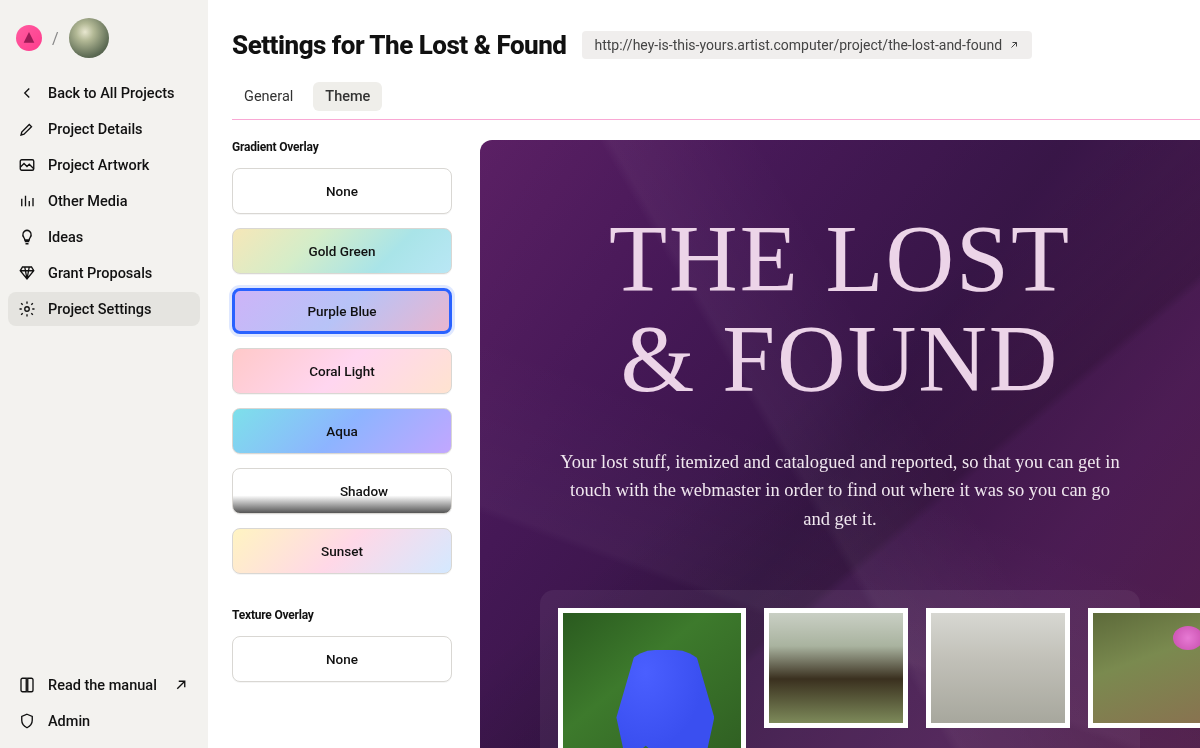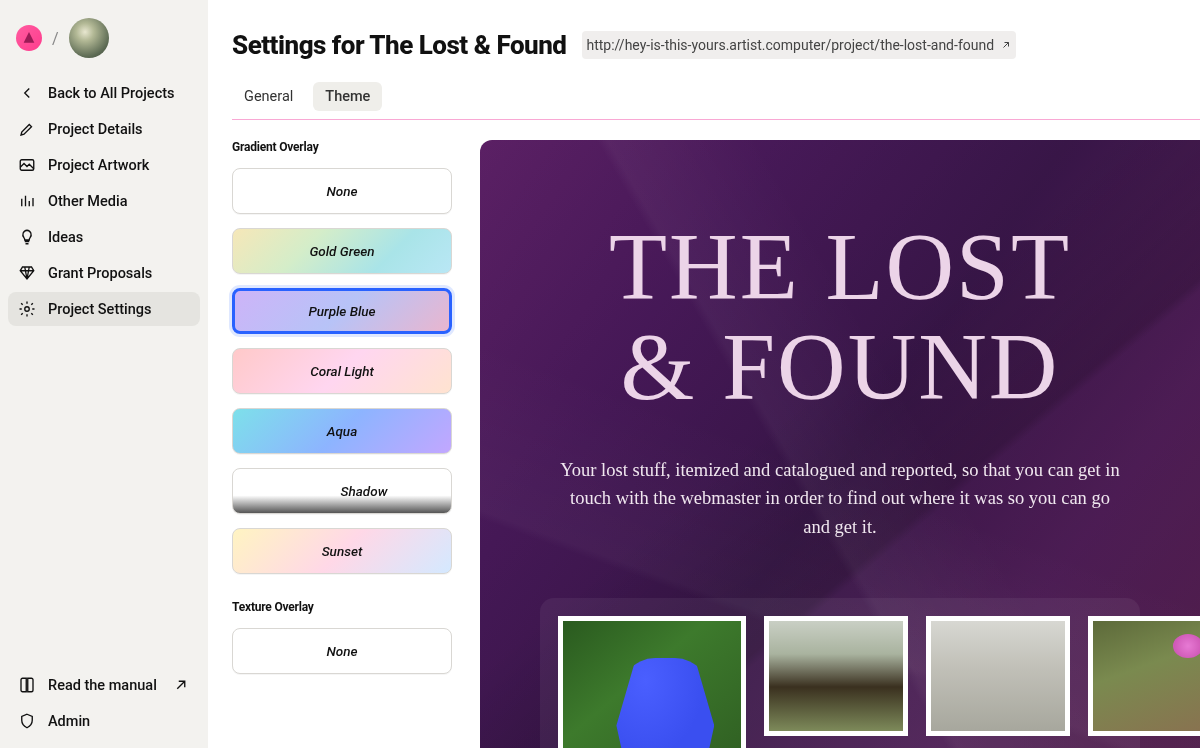--- a/index.html
+++ b/index.html
@@ -21,32 +21,32 @@
 .nav-item .icon { width:18px; height:18px; display:flex; align-items:center; justify-content:center; flex-shrink:0; }
 .nav-item .icon svg { width:18px; height:18px; stroke:#111; fill:none; stroke-width:1.8; }
 .chev { margin-left:auto; }
 
 .sidebar-footer { margin-top:auto; padding-bottom:10px; display:flex; flex-direction:column; gap:2px; }
 
 
 .main { flex:1; background:#fff; padding: 30px 0 0 24px; overflow:hidden; position:relative; }
 .page-header { display:flex; align-items:center; gap:16px; margin-bottom:22px; }
 .page-title { font-size:26px; font-weight:800; letter-spacing:-0.5px; }
-.url-chip { background:#f0eeed; padding:6px 4px; border-radius:4px; font-size:14px; color:#444; display:flex; align-items:center; gap:6px; }
+.url-chip { background:#f0eeed; padding:6px 12px; border-radius:4px; font-size:14px; color:#444; display:flex; align-items:center; gap:6px; }
 .url-chip svg { width:12px; height:12px; stroke:#444; fill:none; stroke-width:2; }
 
 .tabs { display:flex; gap:8px; border-bottom:1px solid #f9a8d4; padding-bottom:0; margin-bottom:20px; }
 .tab { padding:6px 12px; font-size:14.5px; color:#333; border-radius:6px; cursor:pointer; margin-bottom:8px;}
 .tab.active { background:#efeeea; font-weight:500; }
 
 .settings-row { display:flex; gap:28px; }
 .options-col { width:220px; flex-shrink:0; }
 .section-title { font-size:12px; font-weight:700; margin-bottom:14px; letter-spacing:-0.2px; }
 
-.swatches { display:flex; flex-direction:column; gap:14px; margin-bottom:26px;font-style:italic; }
+.swatches { display:flex; flex-direction:column; gap:14px; margin-bottom:34px; }
 .swatch { height:46px; border-radius:8px; border:1px solid #d9d7d3; display:flex; align-items:center; justify-content:center; font-size:13.5px; font-weight:500; cursor:pointer; position:relative; box-shadow:0 1px 0 rgba(0,0,0,0.04); }
 .swatch.none { background:#fff; }
 .swatch.goldgreen { background:linear-gradient(135deg,#f6e7b8 0%,#d4edc9 35%,#a9e4e8 70%,#b9e7f5 100%); }
 .swatch.purpleblue { background:linear-gradient(135deg,#cdb4f8 0%,#b7c3f7 50%,#e9b6cf 100%); border:3px solid #2962ff; box-shadow:0 0 0 3px rgba(41,98,255,0.15); }
 .swatch.coral { background:linear-gradient(135deg,#ff6b6b 0%,#ff8fcf 50%,#ffb199 100%); }
 .swatch.corallight { background:linear-gradient(135deg,#ffc9c9 0%,#ffd6f0 50%,#ffe3d0 100%); }
 .swatch.aqua { background:linear-gradient(135deg,#7de0ea 0%,#8db4ff 50%,#c2a7ff 100%); }
 .swatch.shadow { background:linear-gradient(180deg,#fff 0%,#fff 60%,#555 100%);padding-left:44px; }
 .swatch.sunset { background:linear-gradient(135deg,#fff4c2 0%,#ffd8e7 50%,#d4e9ff 100%); }
 
@@ -59,21 +59,21 @@
 .preview::before{
   content:"";
   position:absolute;inset:0;
   background:
     linear-gradient(60deg, transparent 45%, rgba(255,255,255,0.04) 46%, transparent 60%),
     linear-gradient(-40deg, transparent 40%, rgba(0,0,0,0.15) 41%, transparent 58%),
     linear-gradient(20deg, transparent 30%, rgba(255,255,255,0.03) 31%, transparent 50%);
   pointer-events:none;
 }
 .preview-inner { position:relative; padding:70px 40px 0 40px; color:#fff; text-align:center;}
-.display-title { font-family: Georgia, 'Times New Roman', serif; font-weight:400; font-size:95px; line-height:1.05; letter-spacing:2px; color:#ecd4e8; margin:8px -40px; white-space:nowrap; text-align:center;}
+.display-title { font-family: Georgia, 'Times New Roman', serif; font-weight:400; font-size:95px; line-height:1.05; letter-spacing:2px; color:#ecd4e8; margin:0 -40px; white-space:nowrap; text-align:center;}
 .display-sub { font-family: Georgia, 'Times New Roman', serif; font-size:18.5px; line-height:1.55; color:#f0e7ef; max-width:560px; margin:38px auto 0; }
 
 .gallery { margin:56px 20px 0; background:rgba(255,255,255,0.06); border-radius:14px; padding:18px; display:flex; gap:18px; }
 .thumb { border:5px solid #fff; width:188px; height:160px; flex-shrink:0; }
 .thumb.sm { width:144px; height:120px; }
 .thumb1 { background:linear-gradient(140deg,#2a5a1f 0%,#3d7a2c 40%,#2f5e22 100%); position:relative;}
 .thumb1::after{content:"";position:absolute;left:30%;top:25%;width:55%;height:75%;background:radial-gradient(ellipse at 30% 20%, #4a5fff 0%, #3a4ff0 60%, transparent 61%), #3a4ff0; clip-path:polygon(20% 0,80% 0,100% 60%,90% 100%,70% 90%,50% 100%,30% 85%,10% 100%,0 60%); border-radius:40% 40% 0 0;}
 .thumb2 { background:linear-gradient(180deg,#c9cfc4 0%,#a9b39f 30%,#3a301f 60%,#7d8a5a 100%); }
 .thumb3 { background:linear-gradient(180deg,#d7d7d2 0%,#c2c1b9 40%,#a7a79d 100%); }
 .thumb4 { background:linear-gradient(160deg,#5d6a3a 0%,#7a8a4f 40%,#8a7050 100%); position:relative;}

